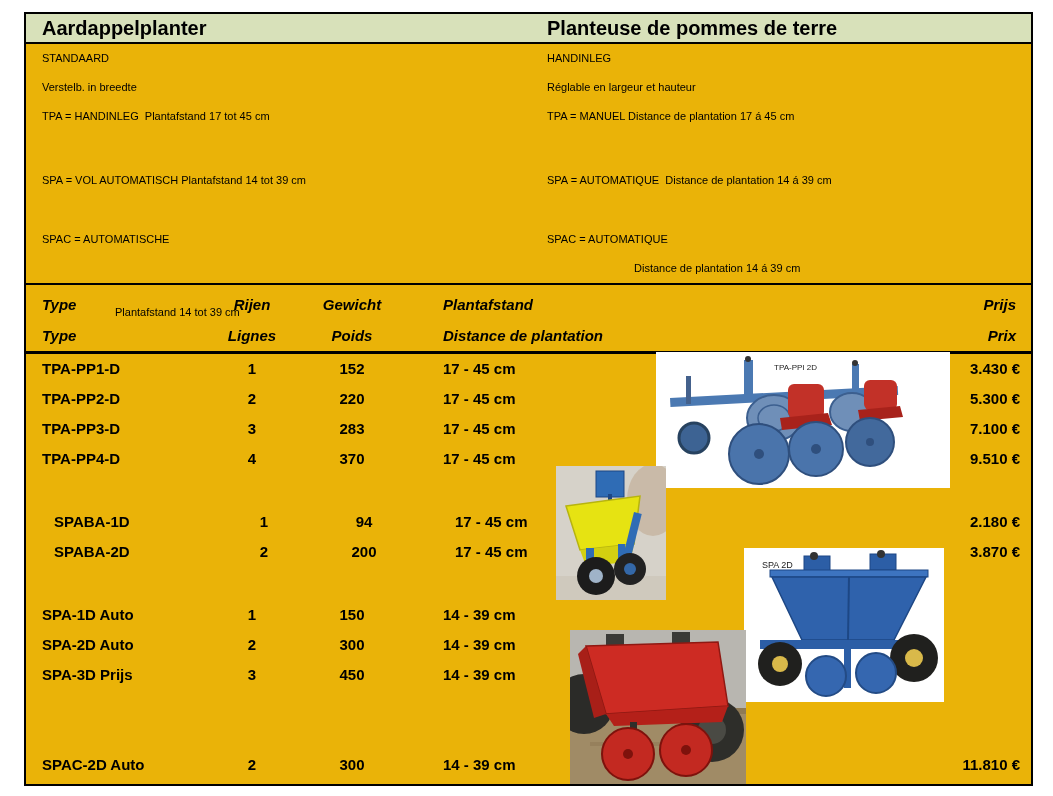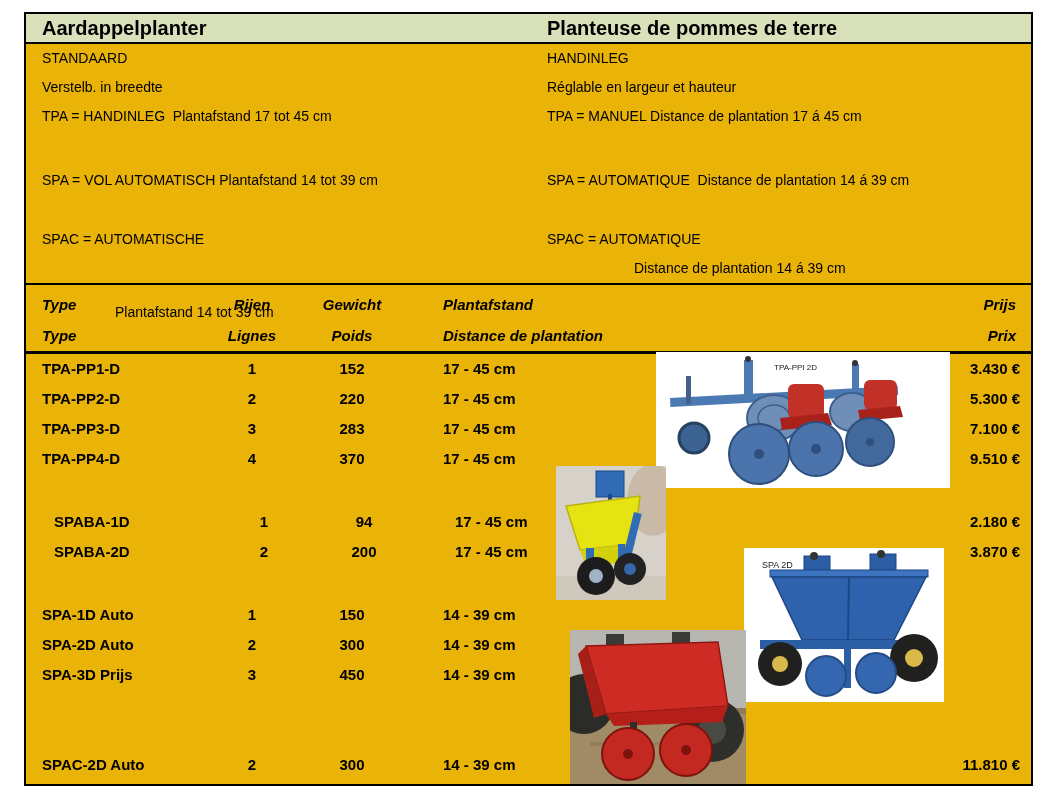--- a/index.html
+++ b/index.html
@@ -13,21 +13,21 @@
     border:2px solid #000; background:#eab308; overflow:hidden;
   }
   
   .band {
     height:30px; background:#d8e1ba; border-bottom:2px solid #000;
     display:flex; align-items:center; font-weight:bold; font-size:20px;
   }
   .band-nl { flex:0 0 521px; padding-left:16px; }
   .band-fr { flex:1; }
   
-  .desc { font-size:14px; }
+  .desc { font-size:11px; }
   .desc-row { display:flex; height:29px; line-height:29px; white-space:pre; }
   .d-nl { flex:0 0 521px; padding-left:16px; }
   .d-fr { flex:1; }
   .desc-row.gap1 { margin-top:35px; }
   .desc-row.gap2 { margin-top:30px; }
   .desc-row.indent .d-nl { padding-left:89px;margin-top:44px; }
   .desc-row.indent .d-fr { padding-left:87px; }
   
   .col-headers { border-top:2px solid #000; border-bottom:3px solid #000; padding-top:4px; }
   .hrow { display:flex; height:31px; line-height:31px; font-weight:bold; font-style:italic; font-size:15px; padding:0 15px 0 16px; }

